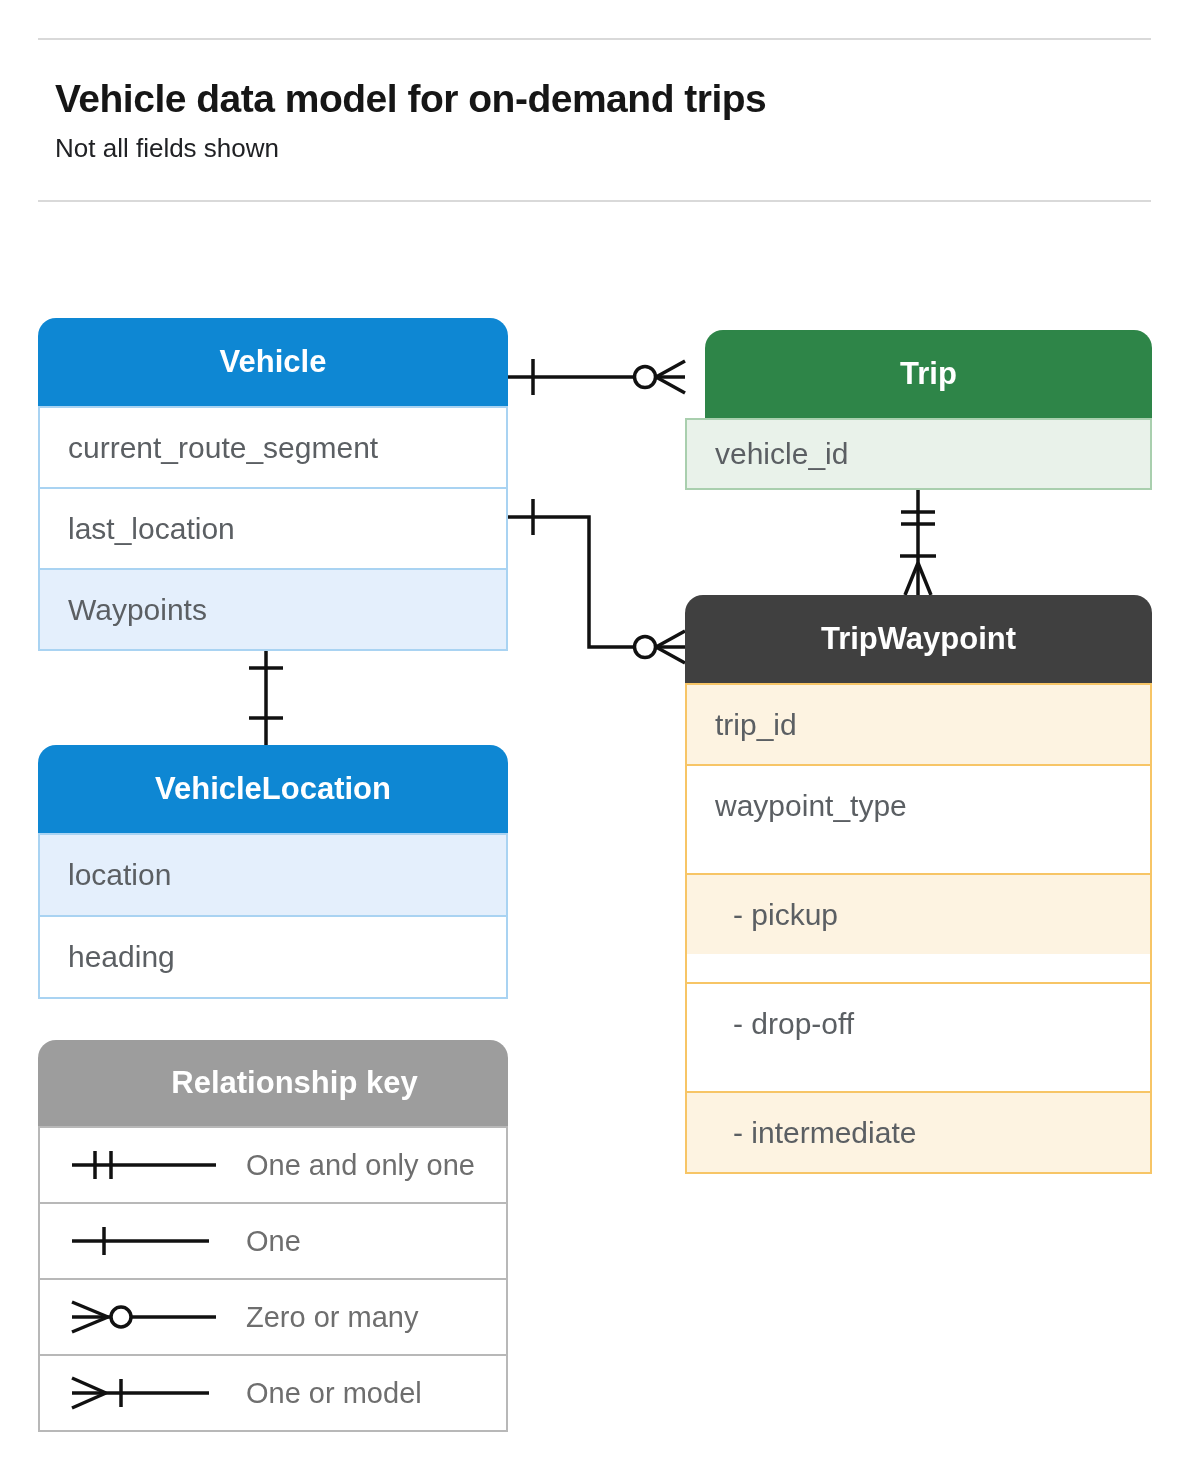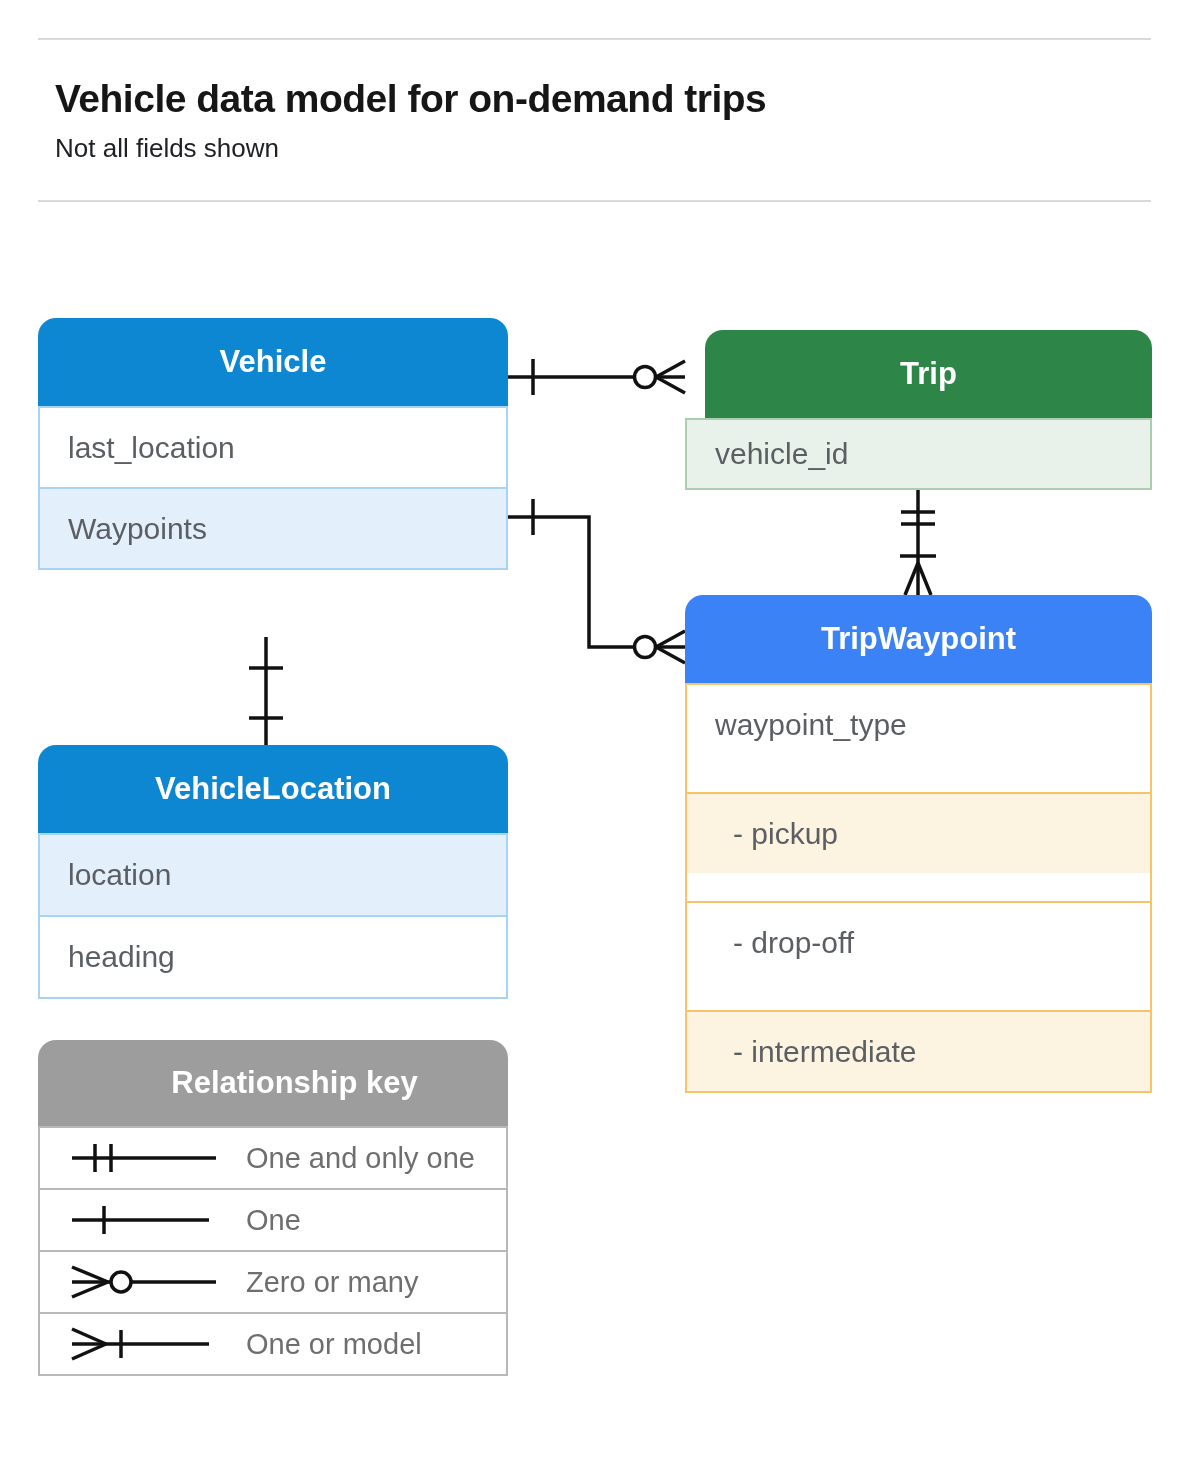--- a/index.html
+++ b/index.html
@@ -11,36 +11,36 @@
   .page-title{position:absolute;left:55px;top:77px;font-size:39px;font-weight:700;color:#161616;letter-spacing:-0.5px;}
   .page-subtitle{position:absolute;left:55px;top:133px;font-size:26px;color:#202124;}
 
   .etable{position:absolute;}
   .ehead{
     height:88px;border-radius:18px 18px 0 0;display:flex;align-items:center;justify-content:center;
     color:#ffffff;font-size:31px;font-weight:700;
   }
   .hb-blue{background:#0e87d3;}
   .hb-green{background:#2e8548;margin-left:20px;}
-  .hb-orange{background:#3b82f6;}
+  .hb-orange{background:#404040;}
   .hb-gray{background:#9d9d9d;padding-left:43px;}
   .erows{border:2px solid var(--bc);}
   .erow{height:79px;display:flex;align-items:center;padding-left:28px;font-size:30px;color:#5b5f63;background:#ffffff;}
   .erow + .erow{border-top:2px solid var(--bc);}
   .erow.sub{padding-left:46px;margin-top:28px;}
   .t-blue{--bc:#a9d3f2;}
   .t-green{--bc:#a9cfae;}
   .t-orange{--bc:#f7c566;}
   .t-gray{--bc:#b8b8b8;}
   .tint-blue{background:#e4effc;}
   .tint-green{background:#e9f2ea;}
   .tint-cream{background:#fdf3e1;}
   .tint-gray{background:#ebebeb;}
 
-  .legend-row{height:60px;display:flex;align-items:center;padding-left:24px;font-size:29px;color:#6e6e6e;background:#fff;}
+  .legend-row{height:74px;display:flex;align-items:center;padding-left:24px;font-size:29px;color:#6e6e6e;background:#fff;}
   .legend-row + .legend-row{border-top:2px solid var(--bc);}
   .legend-symbol{width:168px;height:52px;flex:0 0 auto;margin-right:14px;}
 
   .overlay{position:absolute;left:0;top:0;pointer-events:none;}
   .overlay line,.overlay path{stroke:#111;stroke-width:3.5;fill:none;}
   .overlay circle{stroke:#111;stroke-width:3.5;fill:#ffffff;}
   .sym line,.sym path{stroke:#111;stroke-width:3.5;fill:none;}
   .sym circle{stroke:#111;stroke-width:3.5;fill:#ffffff;}
 </style>
 </head>
@@ -82,20 +82,23 @@
       <line x1="249" y1="718" x2="283" y2="718"></line>
     </g>
   </svg>
 
   <div class="etable t-blue" style="left:38px;top:318px;width:470px">
     <div class="ehead hb-blue">
       <span>Vehicle</span>
     </div>
     <div class="erows">
       <div class="erow">
+        <span>current_route_segment</span>
+      </div>
+      <div class="erow">
         <span>last_location</span>
       </div>
       <div class="erow tint-blue">
         <span>Waypoints</span>
       </div>
     </div>
   </div>
 
   <div class="etable t-green" style="left:685px;top:330px;width:467px">
     <div class="ehead hb-green">
@@ -106,20 +109,23 @@
         <span>vehicle_id</span>
       </div>
     </div>
   </div>
 
   <div class="etable t-orange" style="left:685px;top:595px;width:467px">
     <div class="ehead hb-orange">
       <span>TripWaypoint</span>
     </div>
     <div class="erows">
+      <div class="erow tint-cream">
+        <span>trip_id</span>
+      </div>
       <div class="erow">
         <span>waypoint_type</span>
       </div>
       <div class="erow sub tint-cream">
         <span>- pickup</span>
       </div>
       <div class="erow sub">
         <span>- drop-off</span>
       </div>
       <div class="erow sub tint-cream">

